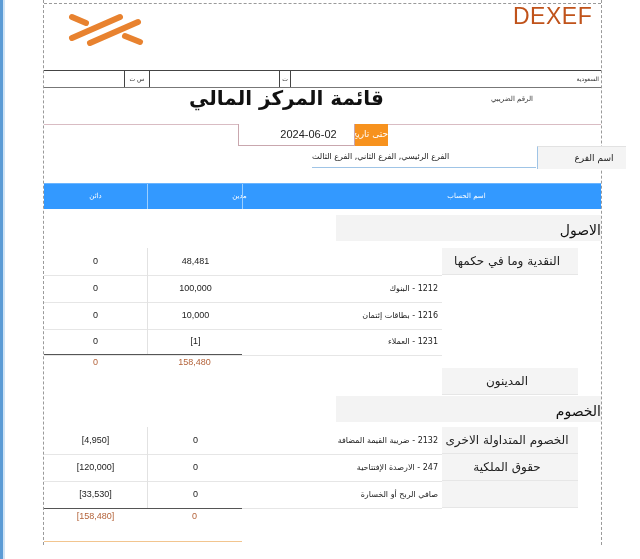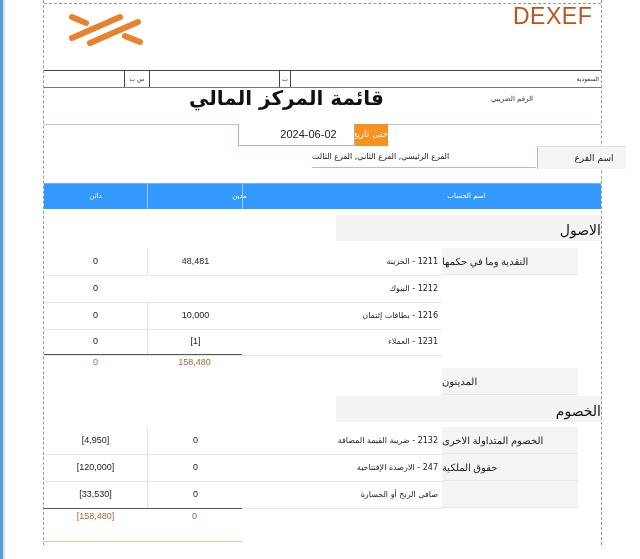--- a/index.html
+++ b/index.html
@@ -61,21 +61,21 @@
   }
   .row { position:absolute; left:0; width:398px; height:27px; border-bottom:1px solid #e6e6e6; }
   .row .cr { position:absolute; left:0; width:103px; height:100%; font-size:9px; line-height:27px; text-align:center;
              color:#222; font-family:"Liberation Sans", sans-serif; }
   .row .db { position:absolute; left:103px; width:95px; height:100%; font-size:9px; line-height:27px; text-align:center;
              border-left:1px solid #e2e2e2; color:#222; font-family:"Liberation Sans", sans-serif; }
   .row .acc { position:absolute; left:198px; width:196px; height:100%; font-size:8px; line-height:27px; text-align:right;
               direction:rtl; color:#222; }
   .grp {
     position:absolute; left:398px; width:136px; height:27px; background:#f4f4f4; border-bottom:1px solid #e6e6e6;
-    font-size:10px; line-height:27px; text-align:left; direction:rtl; padding-right:6px; box-sizing:border-box; color:#222;font-family:Liberation Serif, serif;
+    font-size:12px; line-height:27px; text-align:center; direction:rtl; padding-right:6px; box-sizing:border-box; color:#222;
   }
   .grp.empty { background:#f4f4f4; }
   .grp.blank { background:transparent; border-bottom:none; }
   .total-rule { position:absolute; left:0; width:198px; border-top:1px solid #555; }
   .total { position:absolute; left:0; width:198px; height:16px; font-size:9px; color:#b4633a; font-family:"Liberation Sans", sans-serif; }
   .total .cr { position:absolute; left:0; width:103px; text-align:center; }
   .total .db { position:absolute; left:103px; width:95px; text-align:center; }
   .bottom-rule { position:absolute; left:0; width:198px; top:541px; border-top:1px solid #f2c58f; }
 </style>
 </head>
@@ -122,26 +122,26 @@
   </div>
 
   <div class="section" style="top:215px;">
     <span>الاصول</span>
   </div>
 
   <div class="grp" style="top:248px;">النقدية وما في حكمها</div>
   <div class="row" style="top:248px;">
     <div class="cr">0</div>
     <div class="db">48,481</div>
-    <div class="acc">1211 - الخزينة</div>
   </div>
 
   <div class="grp blank" style="top:275px;"></div>
   <div class="row" style="top:275px;">
     <div class="cr">0</div>
+    <div class="db">100,000</div>
     <div class="acc">1212 - البنوك</div>
   </div>
 
   <div class="row" style="top:302px;">
     <div class="cr">0</div>
     <div class="db">10,000</div>
     <div class="acc">1216 - بطاقات إئتمان</div>
   </div>
 
   <div class="grp" style="top:328px;margin-top:40px;">المدينون</div>

